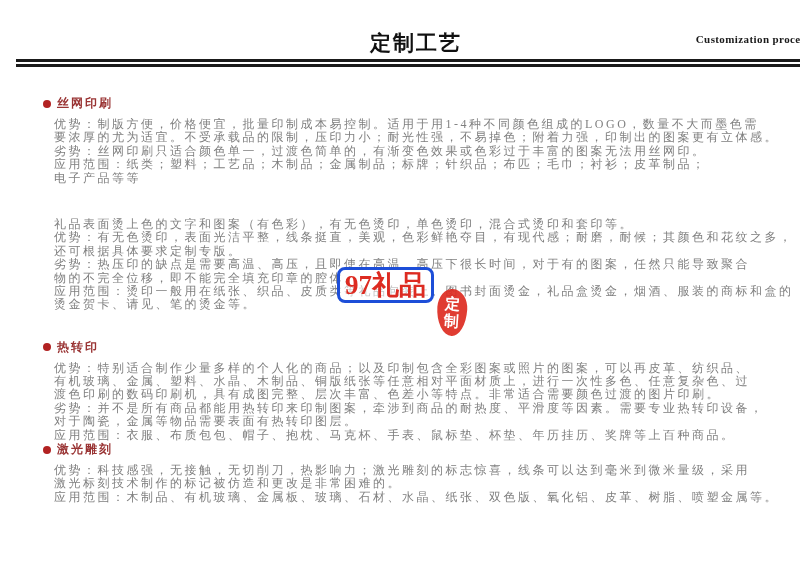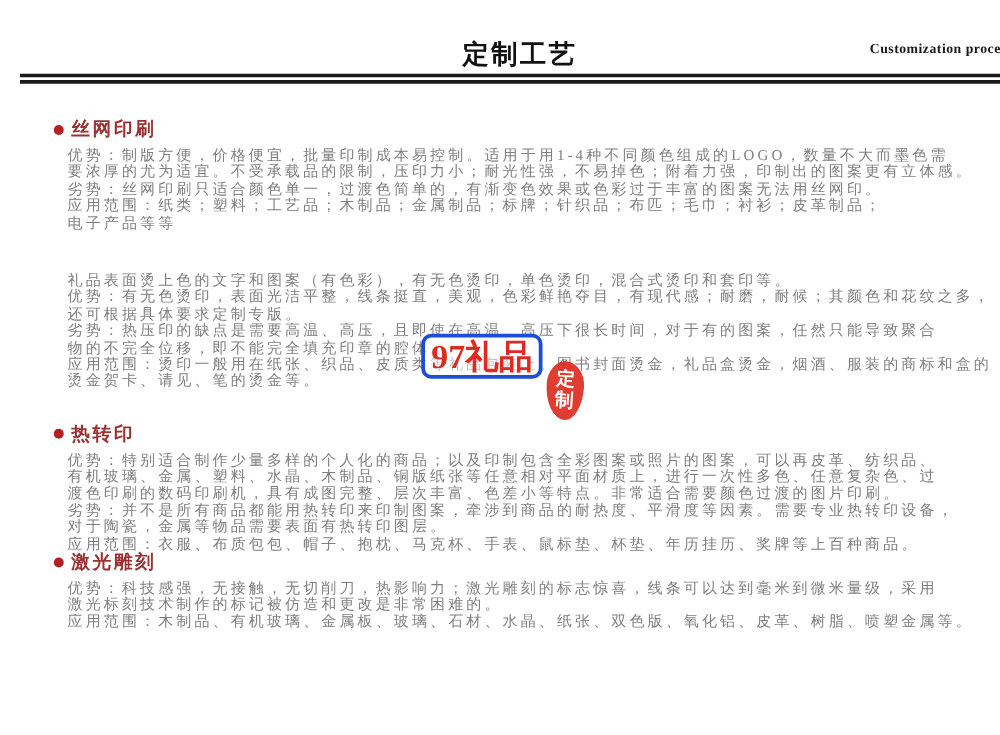--- a/index.html
+++ b/index.html
@@ -41,21 +41,21 @@
   .content { padding-left: 27px; }
   .sec-head { display: flex; align-items: center; height: 15px; }
   .bullet {
     width: 8px; height: 8px;
     border-radius: 50%;
     background: #b22222;
     margin-right: 6px;
     flex: 0 0 auto;
   }
   .sec-title {
-    font-size: 15px;
+    font-size: 12px;
     font-weight: bold;
     letter-spacing: 2px;
     color: #993333;
     white-space: nowrap;
   }
   .sec-body { margin-left: 11px; margin-top: 7px; }
   .line {
     font-size: 12px;
     line-height: 13.4px;
     height: 13.4px;

